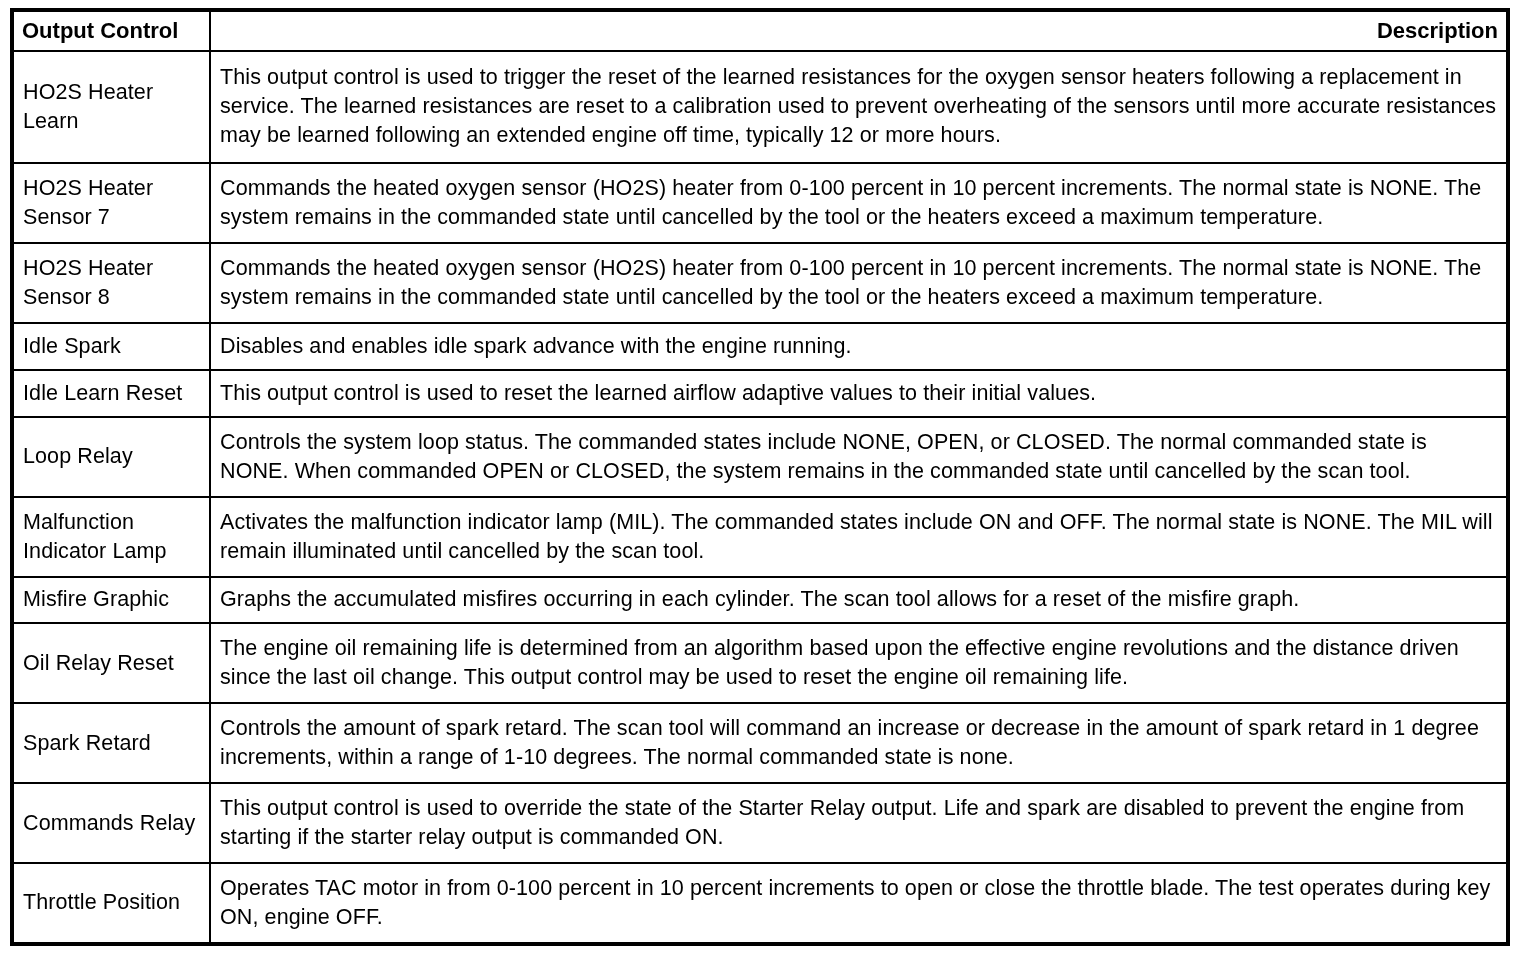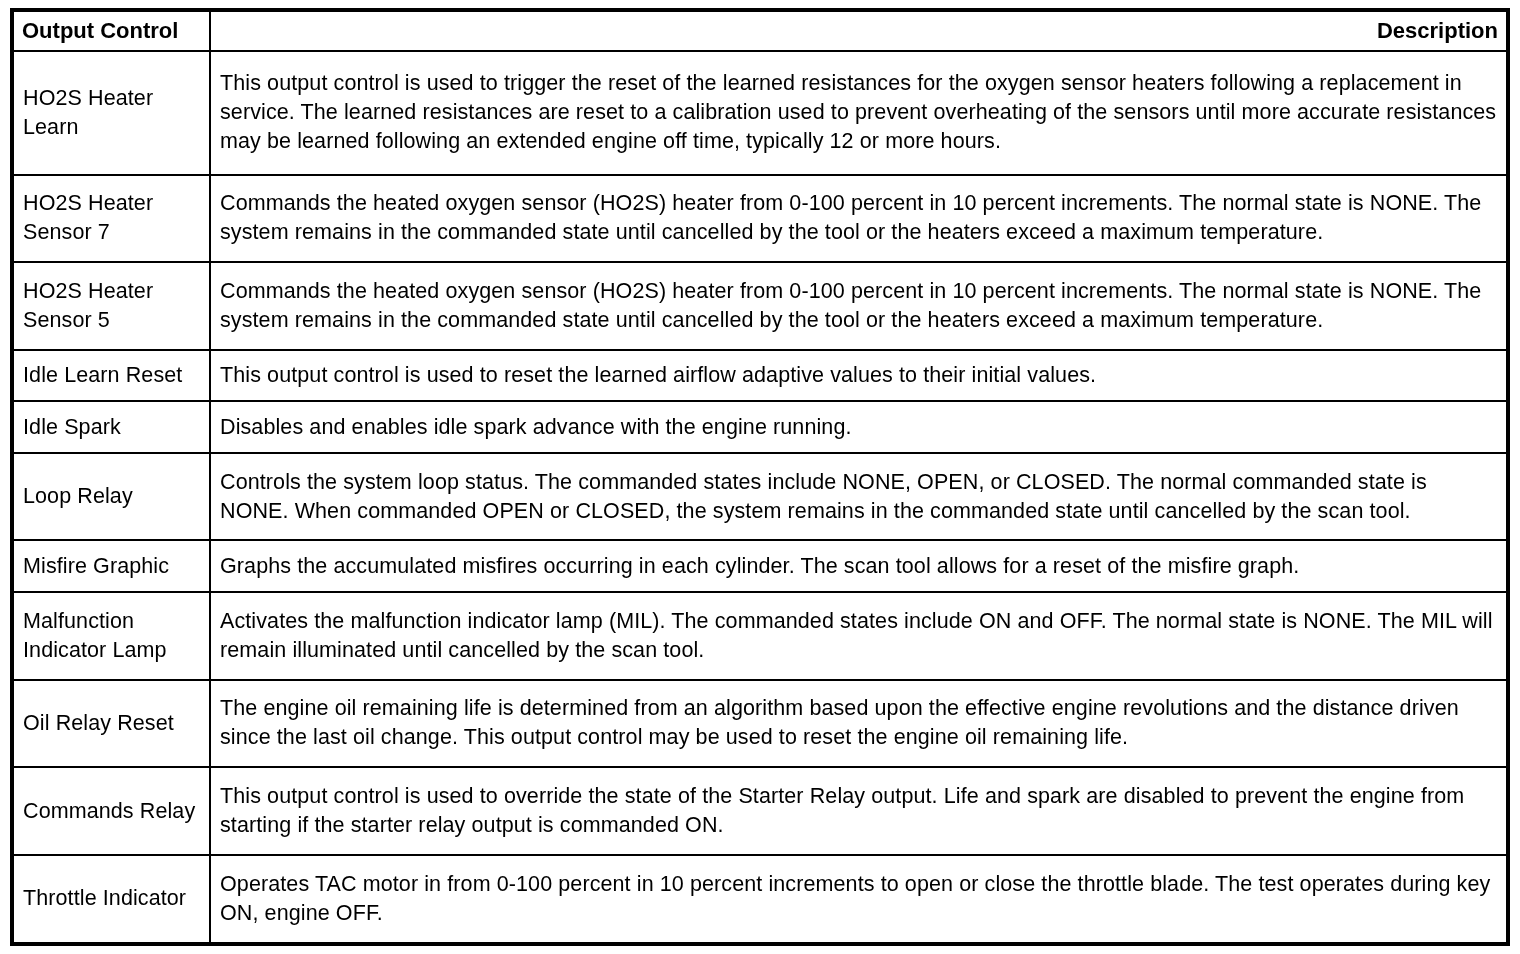--- a/index.html
+++ b/index.html
@@ -67,50 +67,54 @@
     <tbody>
       <tr>
         <td class="cell-control">HO2S Heater Learn</td>
         <td class="cell-desc">This output control is used to trigger the reset of the learned resistances for the oxygen sensor heaters following a replacement in service. The learned resistances are reset to a calibration used to prevent overheating of the sensors until more accurate resistances may be learned following an extended engine off time, typically 12 or more hours.</td>
       </tr>
       <tr>
         <td class="cell-control">HO2S Heater Sensor 7</td>
         <td class="cell-desc">Commands the heated oxygen sensor (HO2S) heater from 0-100 percent in 10 percent increments. The normal state is NONE. The system remains in the commanded state until cancelled by the tool or the heaters exceed a maximum temperature.</td>
       </tr>
       <tr>
-        <td class="cell-control">HO2S Heater Sensor 5</td>
+        <td class="cell-control">HO2S Heater Sensor 8</td>
         <td class="cell-desc">Commands the heated oxygen sensor (HO2S) heater from 0-100 percent in 10 percent increments. The normal state is NONE. The system remains in the commanded state until cancelled by the tool or the heaters exceed a maximum temperature.</td>
+      </tr>
+      <tr>
+        <td class="cell-control">Idle Spark</td>
+        <td class="cell-desc">Disables and enables idle spark advance with the engine running.</td>
       </tr>
       <tr>
         <td class="cell-control">Idle Learn Reset</td>
         <td class="cell-desc">This output control is used to reset the learned airflow adaptive values to their initial values.</td>
       </tr>
       <tr>
-        <td class="cell-control">Idle Spark</td>
-        <td class="cell-desc">Disables and enables idle spark advance with the engine running.</td>
+        <td class="cell-control">Loop Relay</td>
+        <td class="cell-desc">Controls the system loop status. The commanded states include NONE, OPEN, or CLOSED. The normal commanded state is NONE. When commanded OPEN or CLOSED, the system remains in the commanded state until cancelled by the scan tool.</td>
       </tr>
       <tr>
-        <td class="cell-control">Loop Relay</td>
-        <td class="cell-desc">Controls the system loop status. The commanded states include NONE, OPEN, or CLOSED. The normal commanded state is NONE. When commanded OPEN or CLOSED, the system remains in the commanded state until cancelled by the scan tool.</td>
+        <td class="cell-control">Malfunction Indicator Lamp</td>
+        <td class="cell-desc">Activates the malfunction indicator lamp (MIL). The commanded states include ON and OFF. The normal state is NONE. The MIL will remain illuminated until cancelled by the scan tool.</td>
       </tr>
       <tr>
         <td class="cell-control">Misfire Graphic</td>
         <td class="cell-desc">Graphs the accumulated misfires occurring in each cylinder. The scan tool allows for a reset of the misfire graph.</td>
       </tr>
       <tr>
-        <td class="cell-control">Malfunction Indicator Lamp</td>
-        <td class="cell-desc">Activates the malfunction indicator lamp (MIL). The commanded states include ON and OFF. The normal state is NONE. The MIL will remain illuminated until cancelled by the scan tool.</td>
+        <td class="cell-control">Oil Relay Reset</td>
+        <td class="cell-desc">The engine oil remaining life is determined from an algorithm based upon the effective engine revolutions and the distance driven since the last oil change. This output control may be used to reset the engine oil remaining life.</td>
       </tr>
       <tr>
-        <td class="cell-control">Oil Relay Reset</td>
-        <td class="cell-desc">The engine oil remaining life is determined from an algorithm based upon the effective engine revolutions and the distance driven since the last oil change. This output control may be used to reset the engine oil remaining life.</td>
+        <td class="cell-control">Spark Retard</td>
+        <td class="cell-desc">Controls the amount of spark retard. The scan tool will command an increase or decrease in the amount of spark retard in 1 degree increments, within a range of 1-10 degrees. The normal commanded state is none.</td>
       </tr>
       <tr>
         <td class="cell-control">Commands Relay</td>
         <td class="cell-desc">This output control is used to override the state of the Starter Relay output. Life and spark are disabled to prevent the engine from starting if the starter relay output is commanded ON.</td>
       </tr>
       <tr>
-        <td class="cell-control">Throttle Indicator</td>
+        <td class="cell-control">Throttle Position</td>
         <td class="cell-desc">Operates TAC motor in from 0-100 percent in 10 percent increments to open or close the throttle blade. The test operates during key ON, engine OFF.</td>
       </tr>
     </tbody>
   </table>
 </div>
 
 </body></html>

